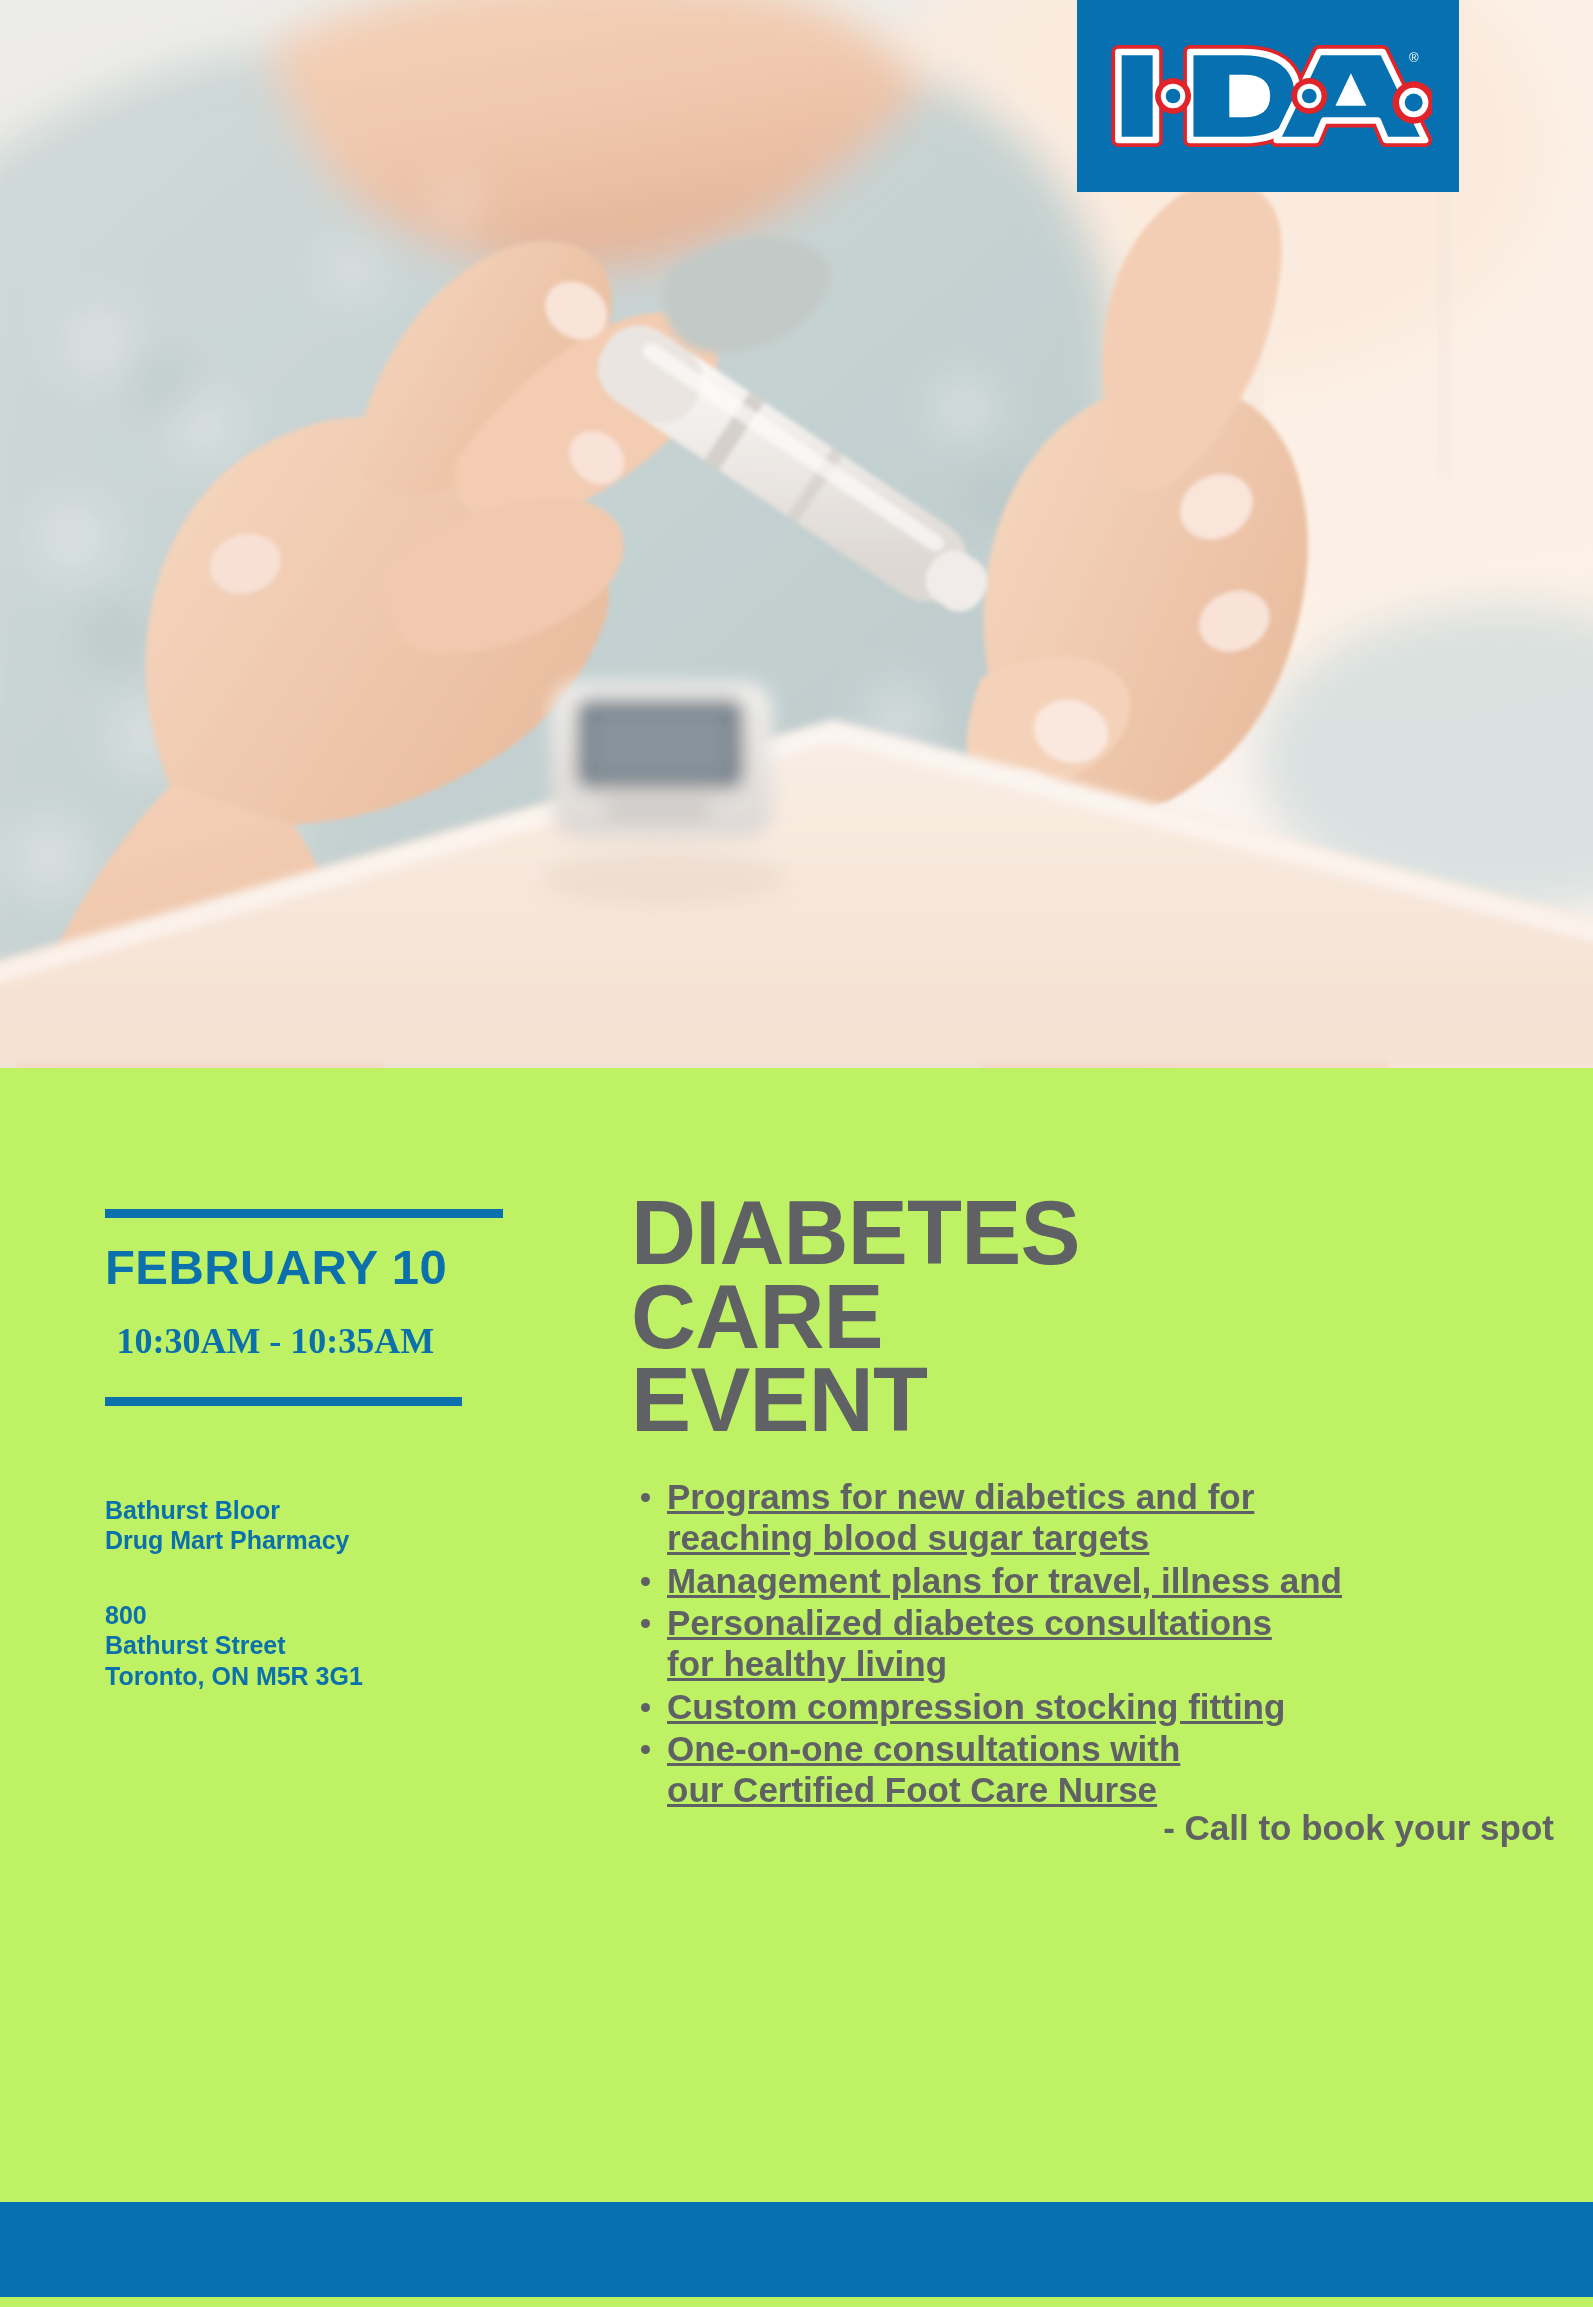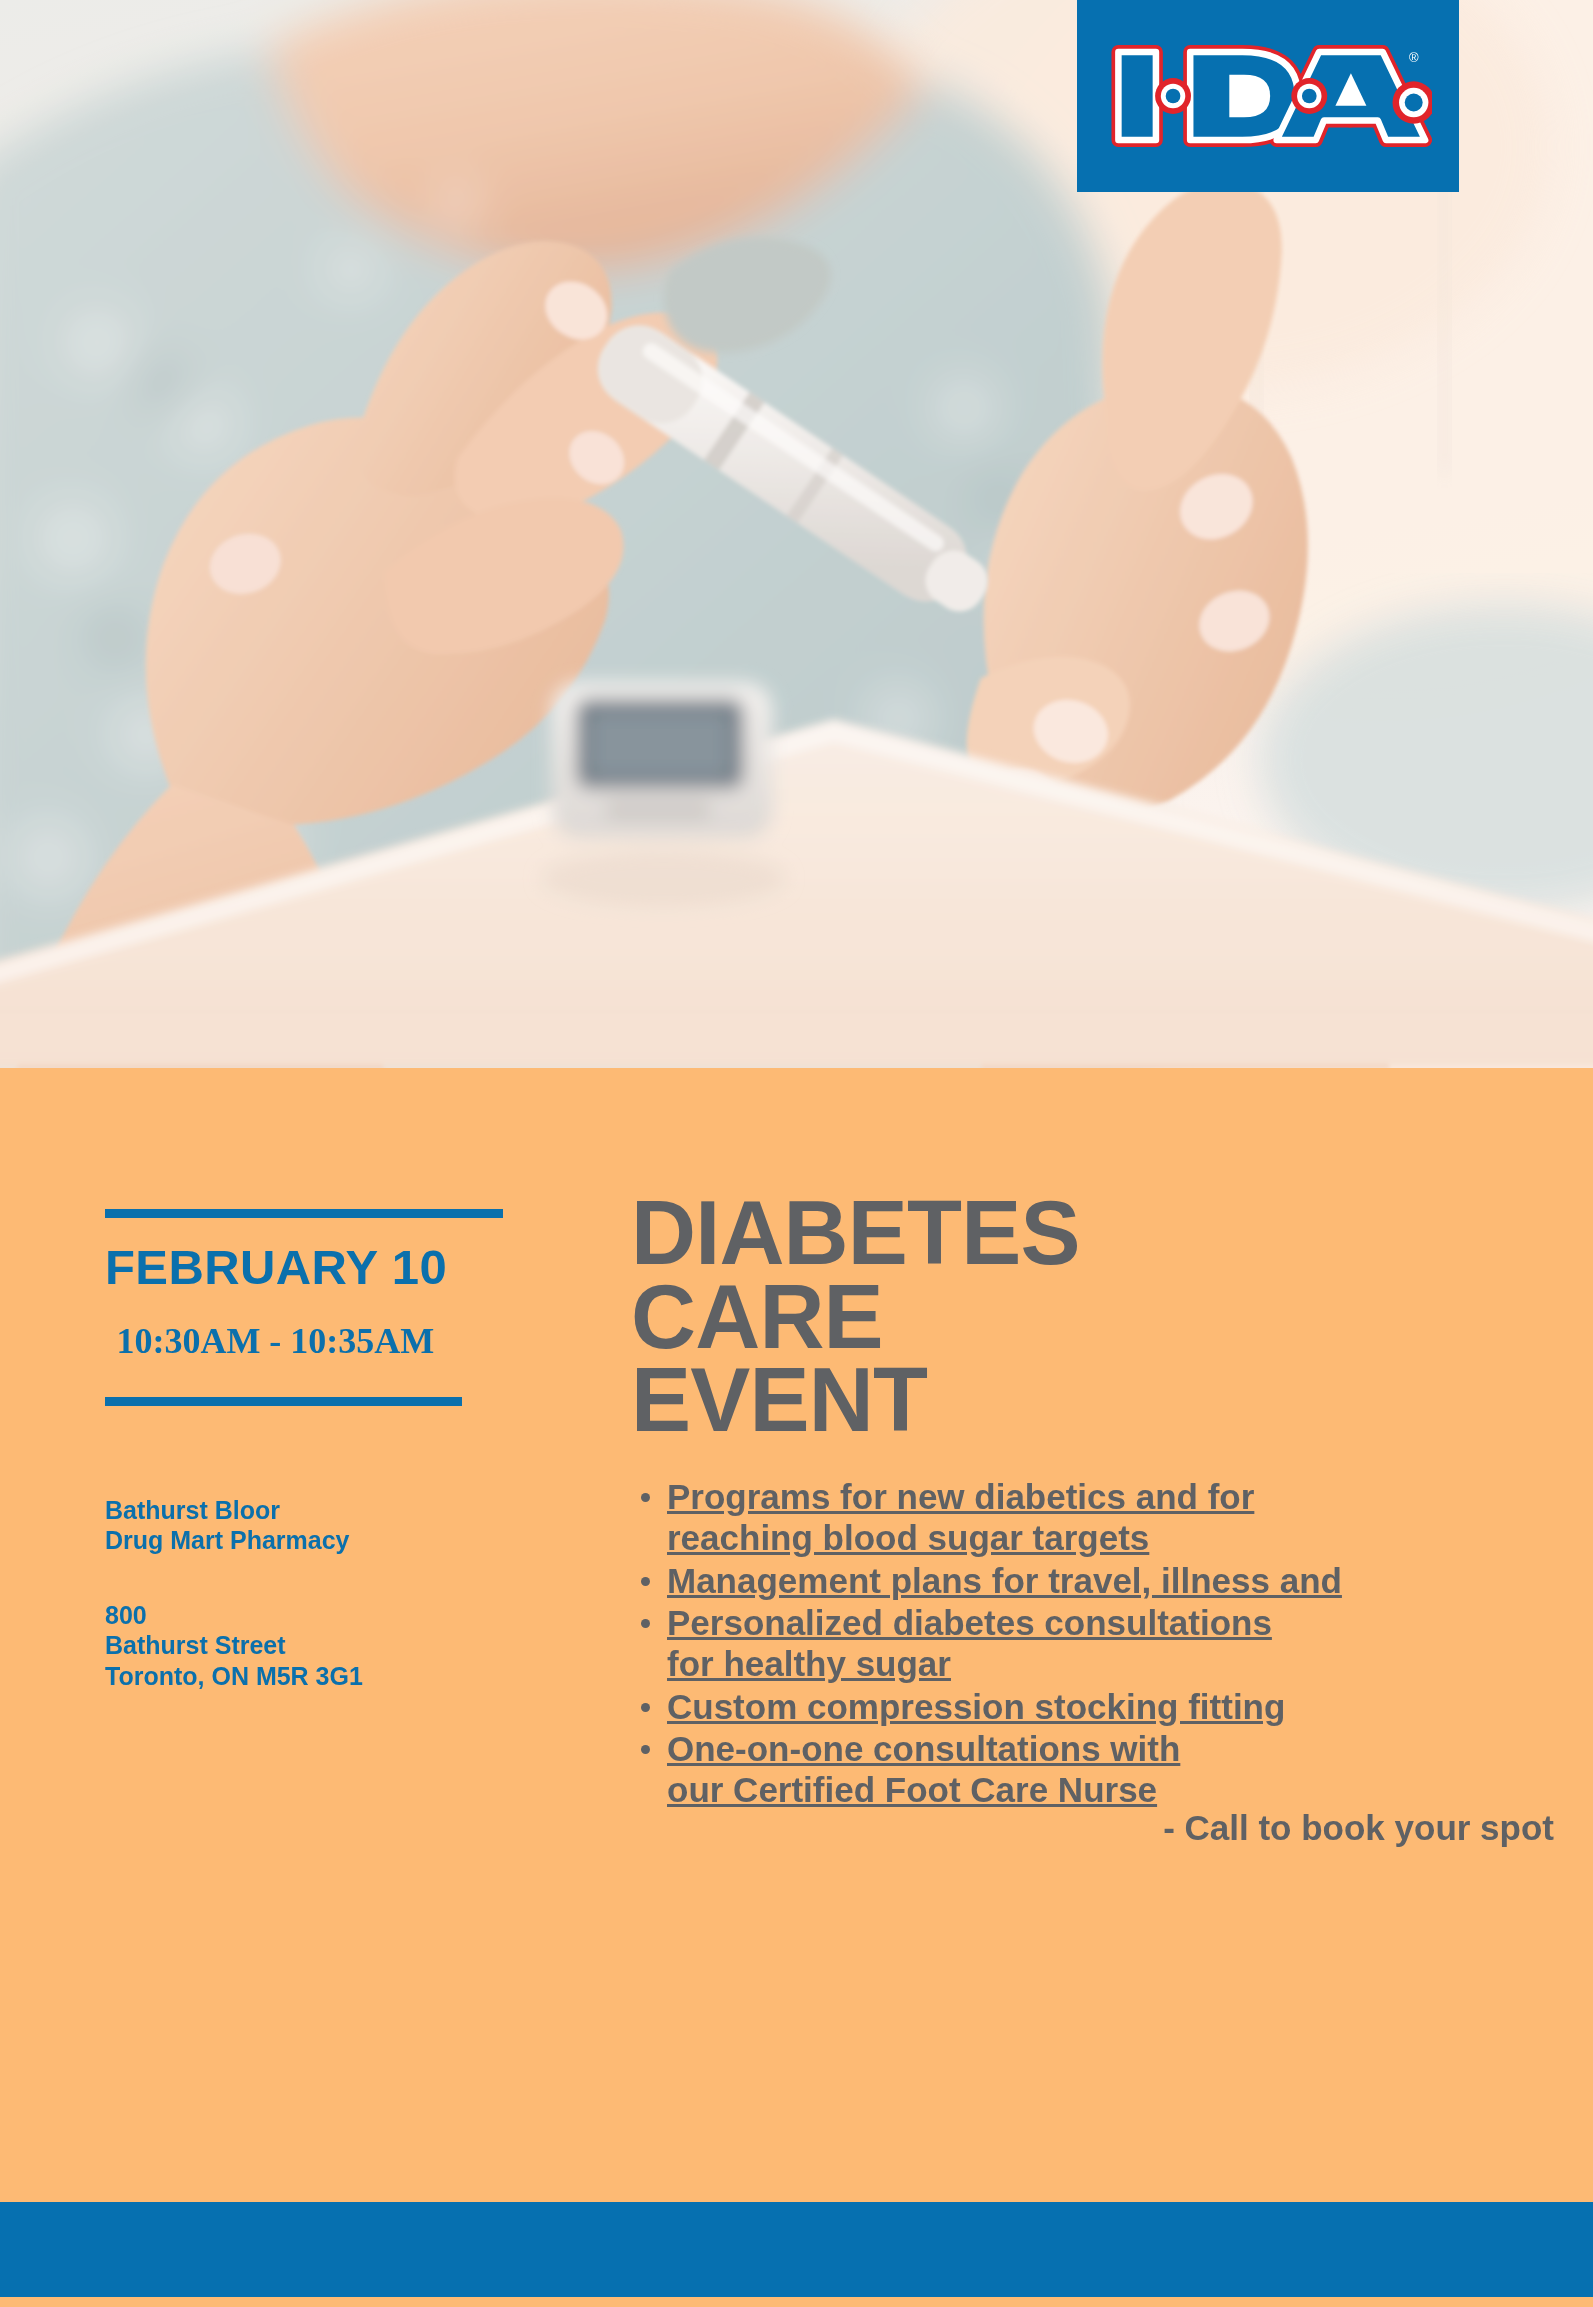--- a/index.html
+++ b/index.html
@@ -51,21 +51,21 @@
   }
   .logo-svg { display:block; }
 
   
   .content {
     position: absolute;
     left: 0;
     top: 1068px;
     width: 1594px;
     height: 1239px;
-    background: #fdba74;
+    background: #bef264;
   }
 
   
   .left-col {
     position: absolute;
     left: 105px;
     top: 141px;
     width: 409px;
   }
 
@@ -430,21 +430,21 @@
         <li>
           <span class="dot"></span>
           <span class="txt">
             <span>Management plans for travel, illness and</span>
           </span>
         </li>
         <li>
           <span class="dot"></span>
           <span class="txt">
             <span>Personalized diabetes consultations</span>
-            <span>for healthy sugar</span>
+            <span>for healthy living</span>
           </span>
         </li>
         <li>
           <span class="dot"></span>
           <span class="txt">
             <span>Custom compression stocking fitting</span>
           </span>
         </li>
         <li>
           <span class="dot"></span>

